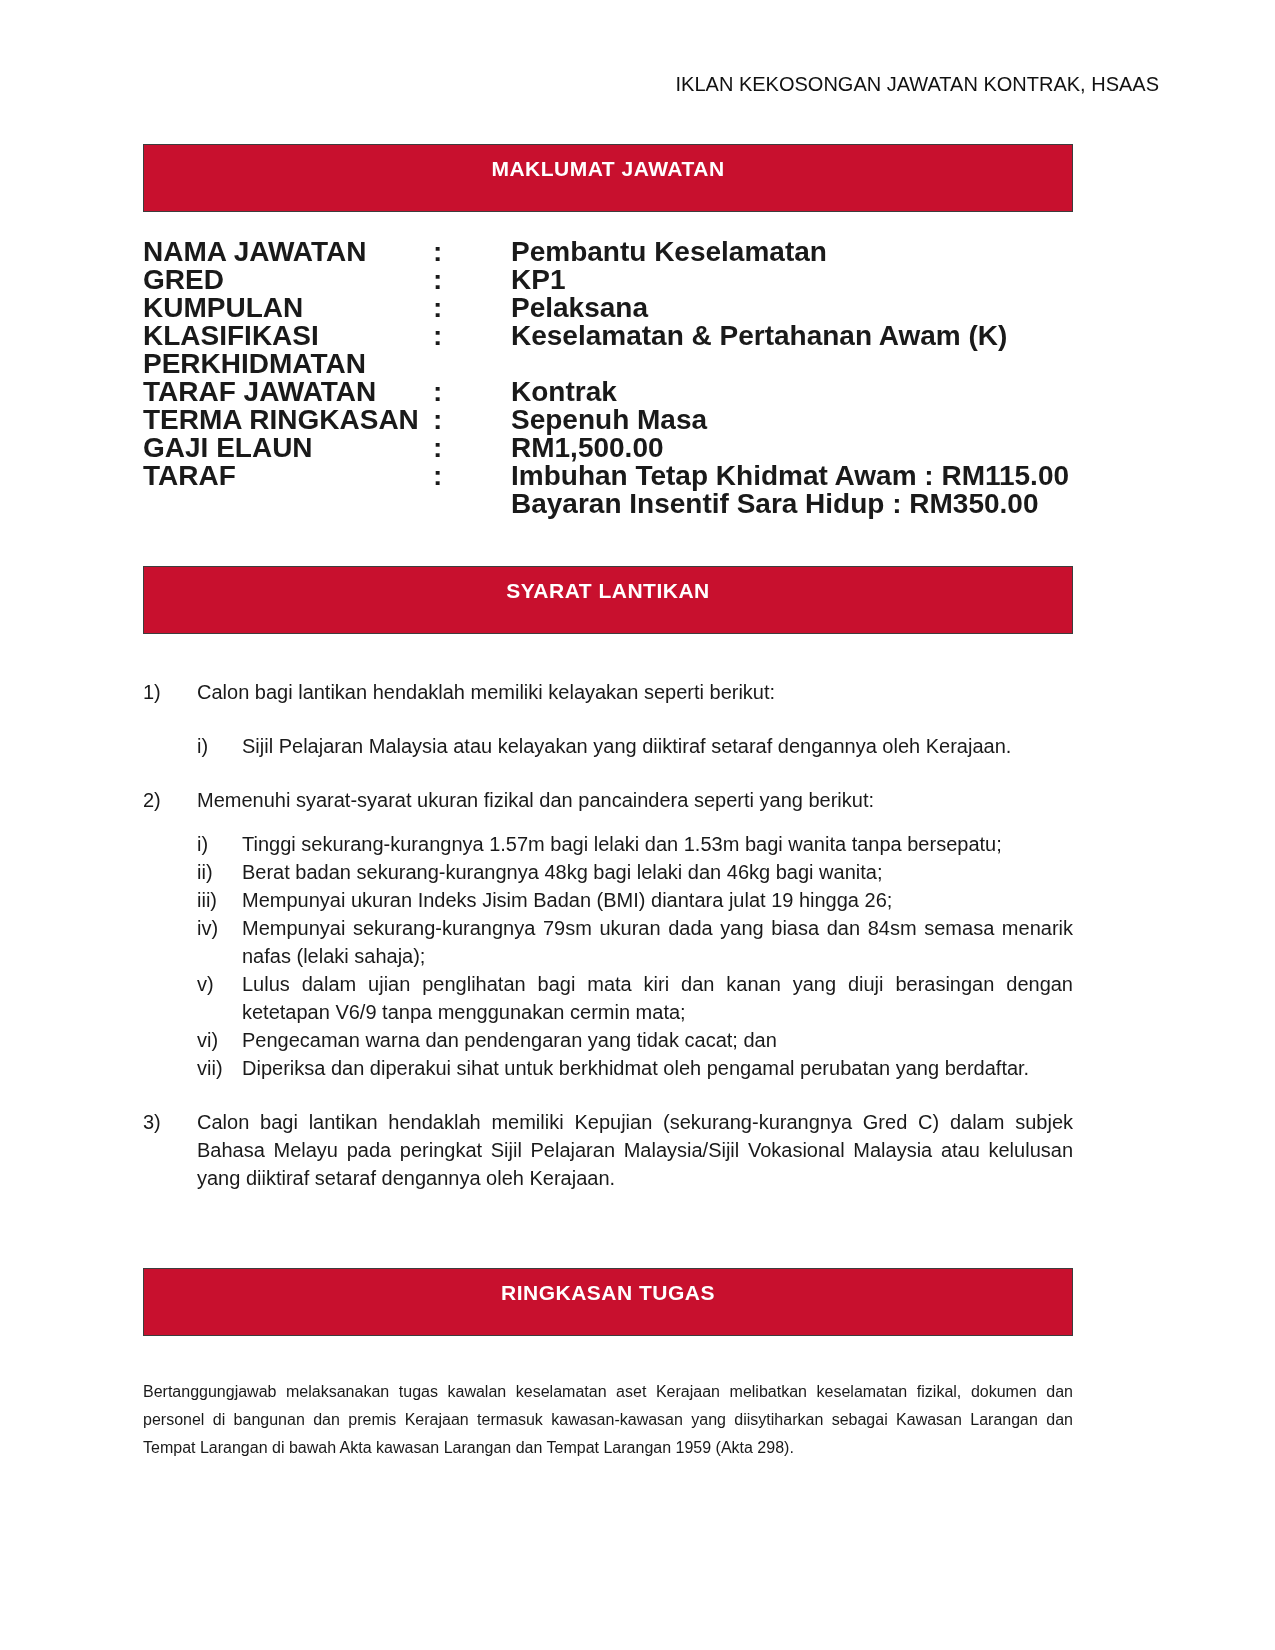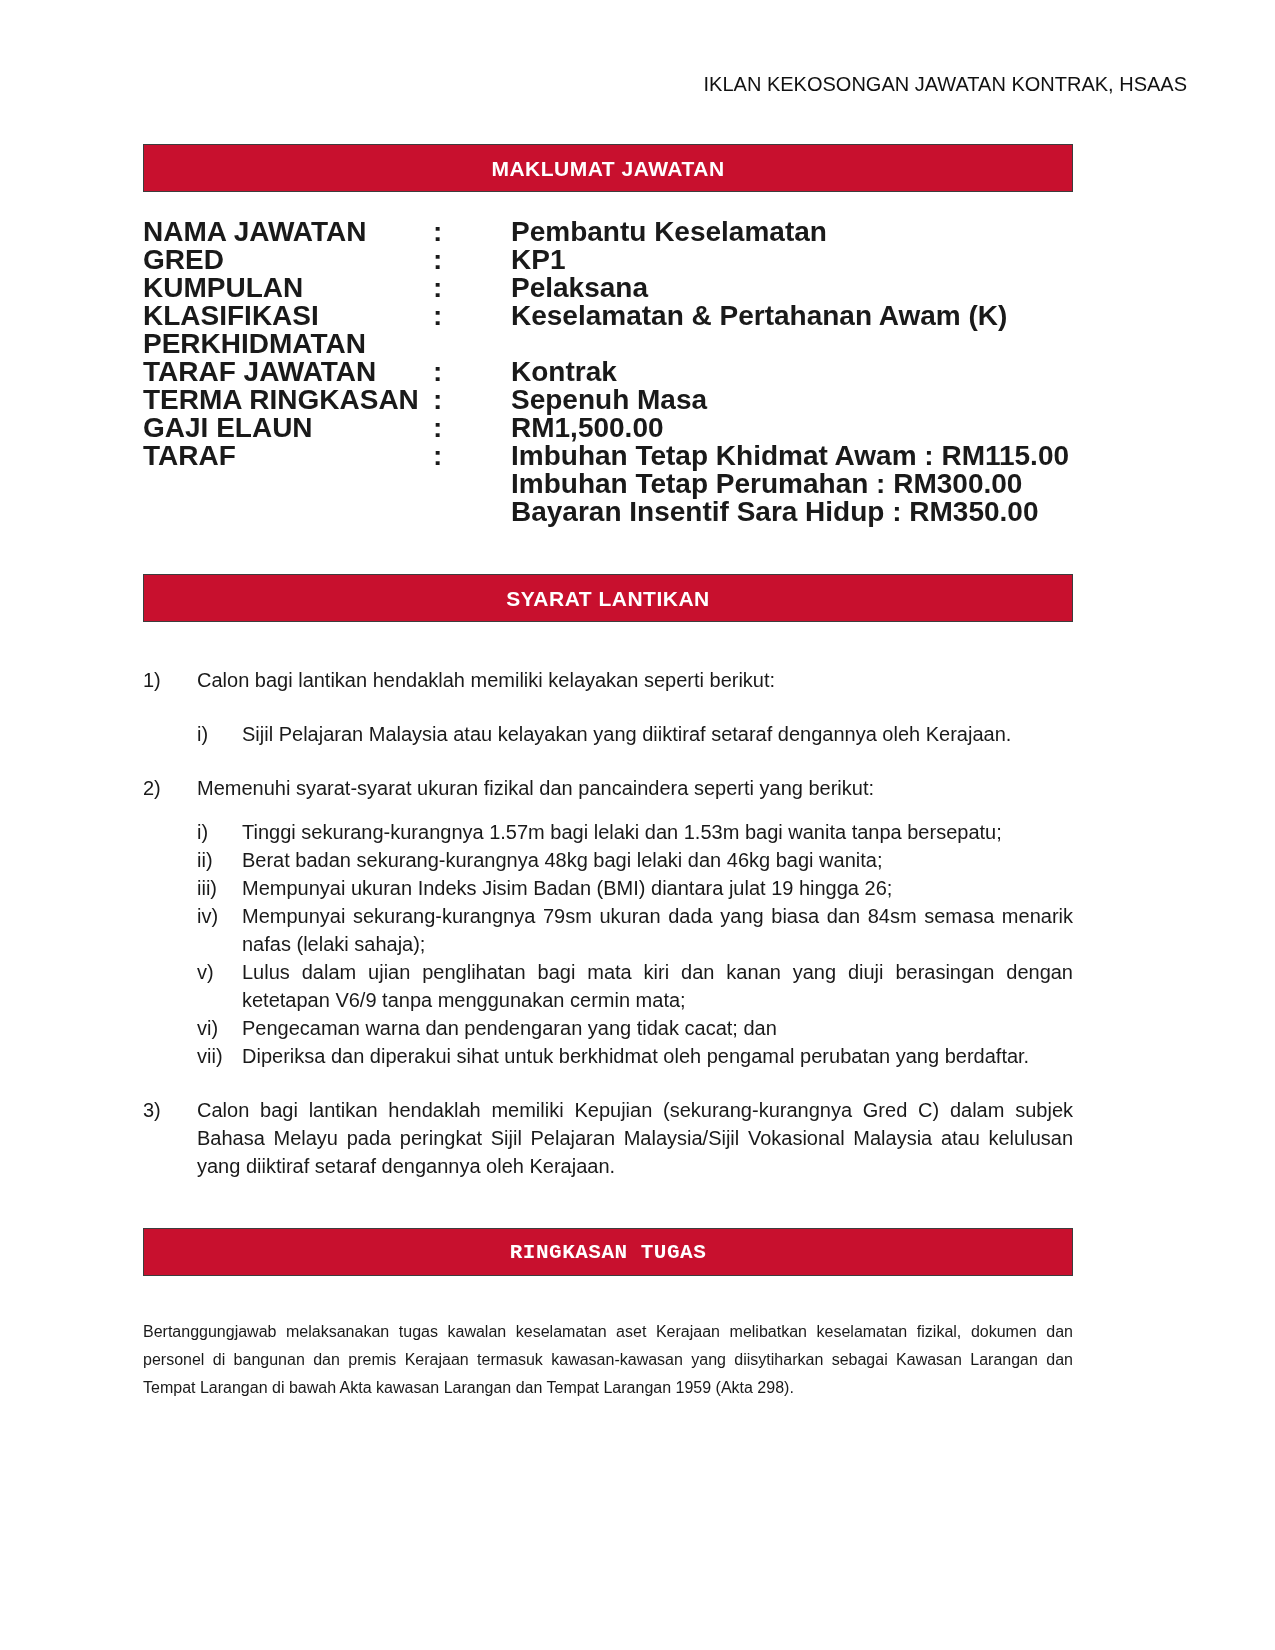--- a/index.html
+++ b/index.html
@@ -7,42 +7,42 @@
     position:relative;
     width:1275px; height:1650px;
     background:#ffffff;
     font-family:"Liberation Sans", sans-serif;
     color:#1a1a1a;
     overflow:hidden;
     box-sizing:border-box;
   }
   .doc-header {
     padding-top:70px;
-    padding-right:88px;
+    padding-right:116px;
     text-align:right;
     font-size:20px;
     line-height:28px;
     color:#111111;
   }
   .content { padding-left:143px; padding-right:202px; }
   .banner {
     background:#C8102E;
     color:#ffffff;
     font-weight:bold;
     text-align:center;
     font-size:21px;
-    height:48px;
+    height:68px;
     line-height:48px;
     border:1px solid #3d3d3d;
     box-sizing:border-box;
     letter-spacing:0.5px;
   }
   .banner-1 { margin-top:46px; }
   .banner-2 { margin-top:48px; }
-  .banner-3 { margin-top:48px;font-family:Liberation Mono, monospace; }
+  .banner-3 { margin-top:76px; }
 
   .fields {
     margin-top:26px;
     font-size:28px;
     line-height:28px;
     font-weight:bold;
   }
   .frow { display:flex; }
   .flabel { width:290px; flex:none; }
   .fcolon { width:78px; flex:none; }
@@ -120,21 +120,20 @@
         <span class="fvalue">RM1,500.00</span>
       </div>
       <div class="frow">
         <span class="flabel">TARAF</span>
         <span class="fcolon">:</span>
         <span class="fvalue">Imbuhan Tetap Khidmat Awam : RM115.00</span>
       </div>
       <div class="frow">
         <span class="flabel"></span>
         <span class="fcolon"></span>
-        <span class="fvalue">Imbuhan Tetap Perumahan : RM300.00</span>
       </div>
       <div class="frow">
         <span class="flabel"></span>
         <span class="fcolon"></span>
         <span class="fvalue">Bayaran Insentif Sara Hidup : RM350.00</span>
       </div>
     </div>
 
     <div class="banner banner-2">SYARAT LANTIKAN</div>
 

